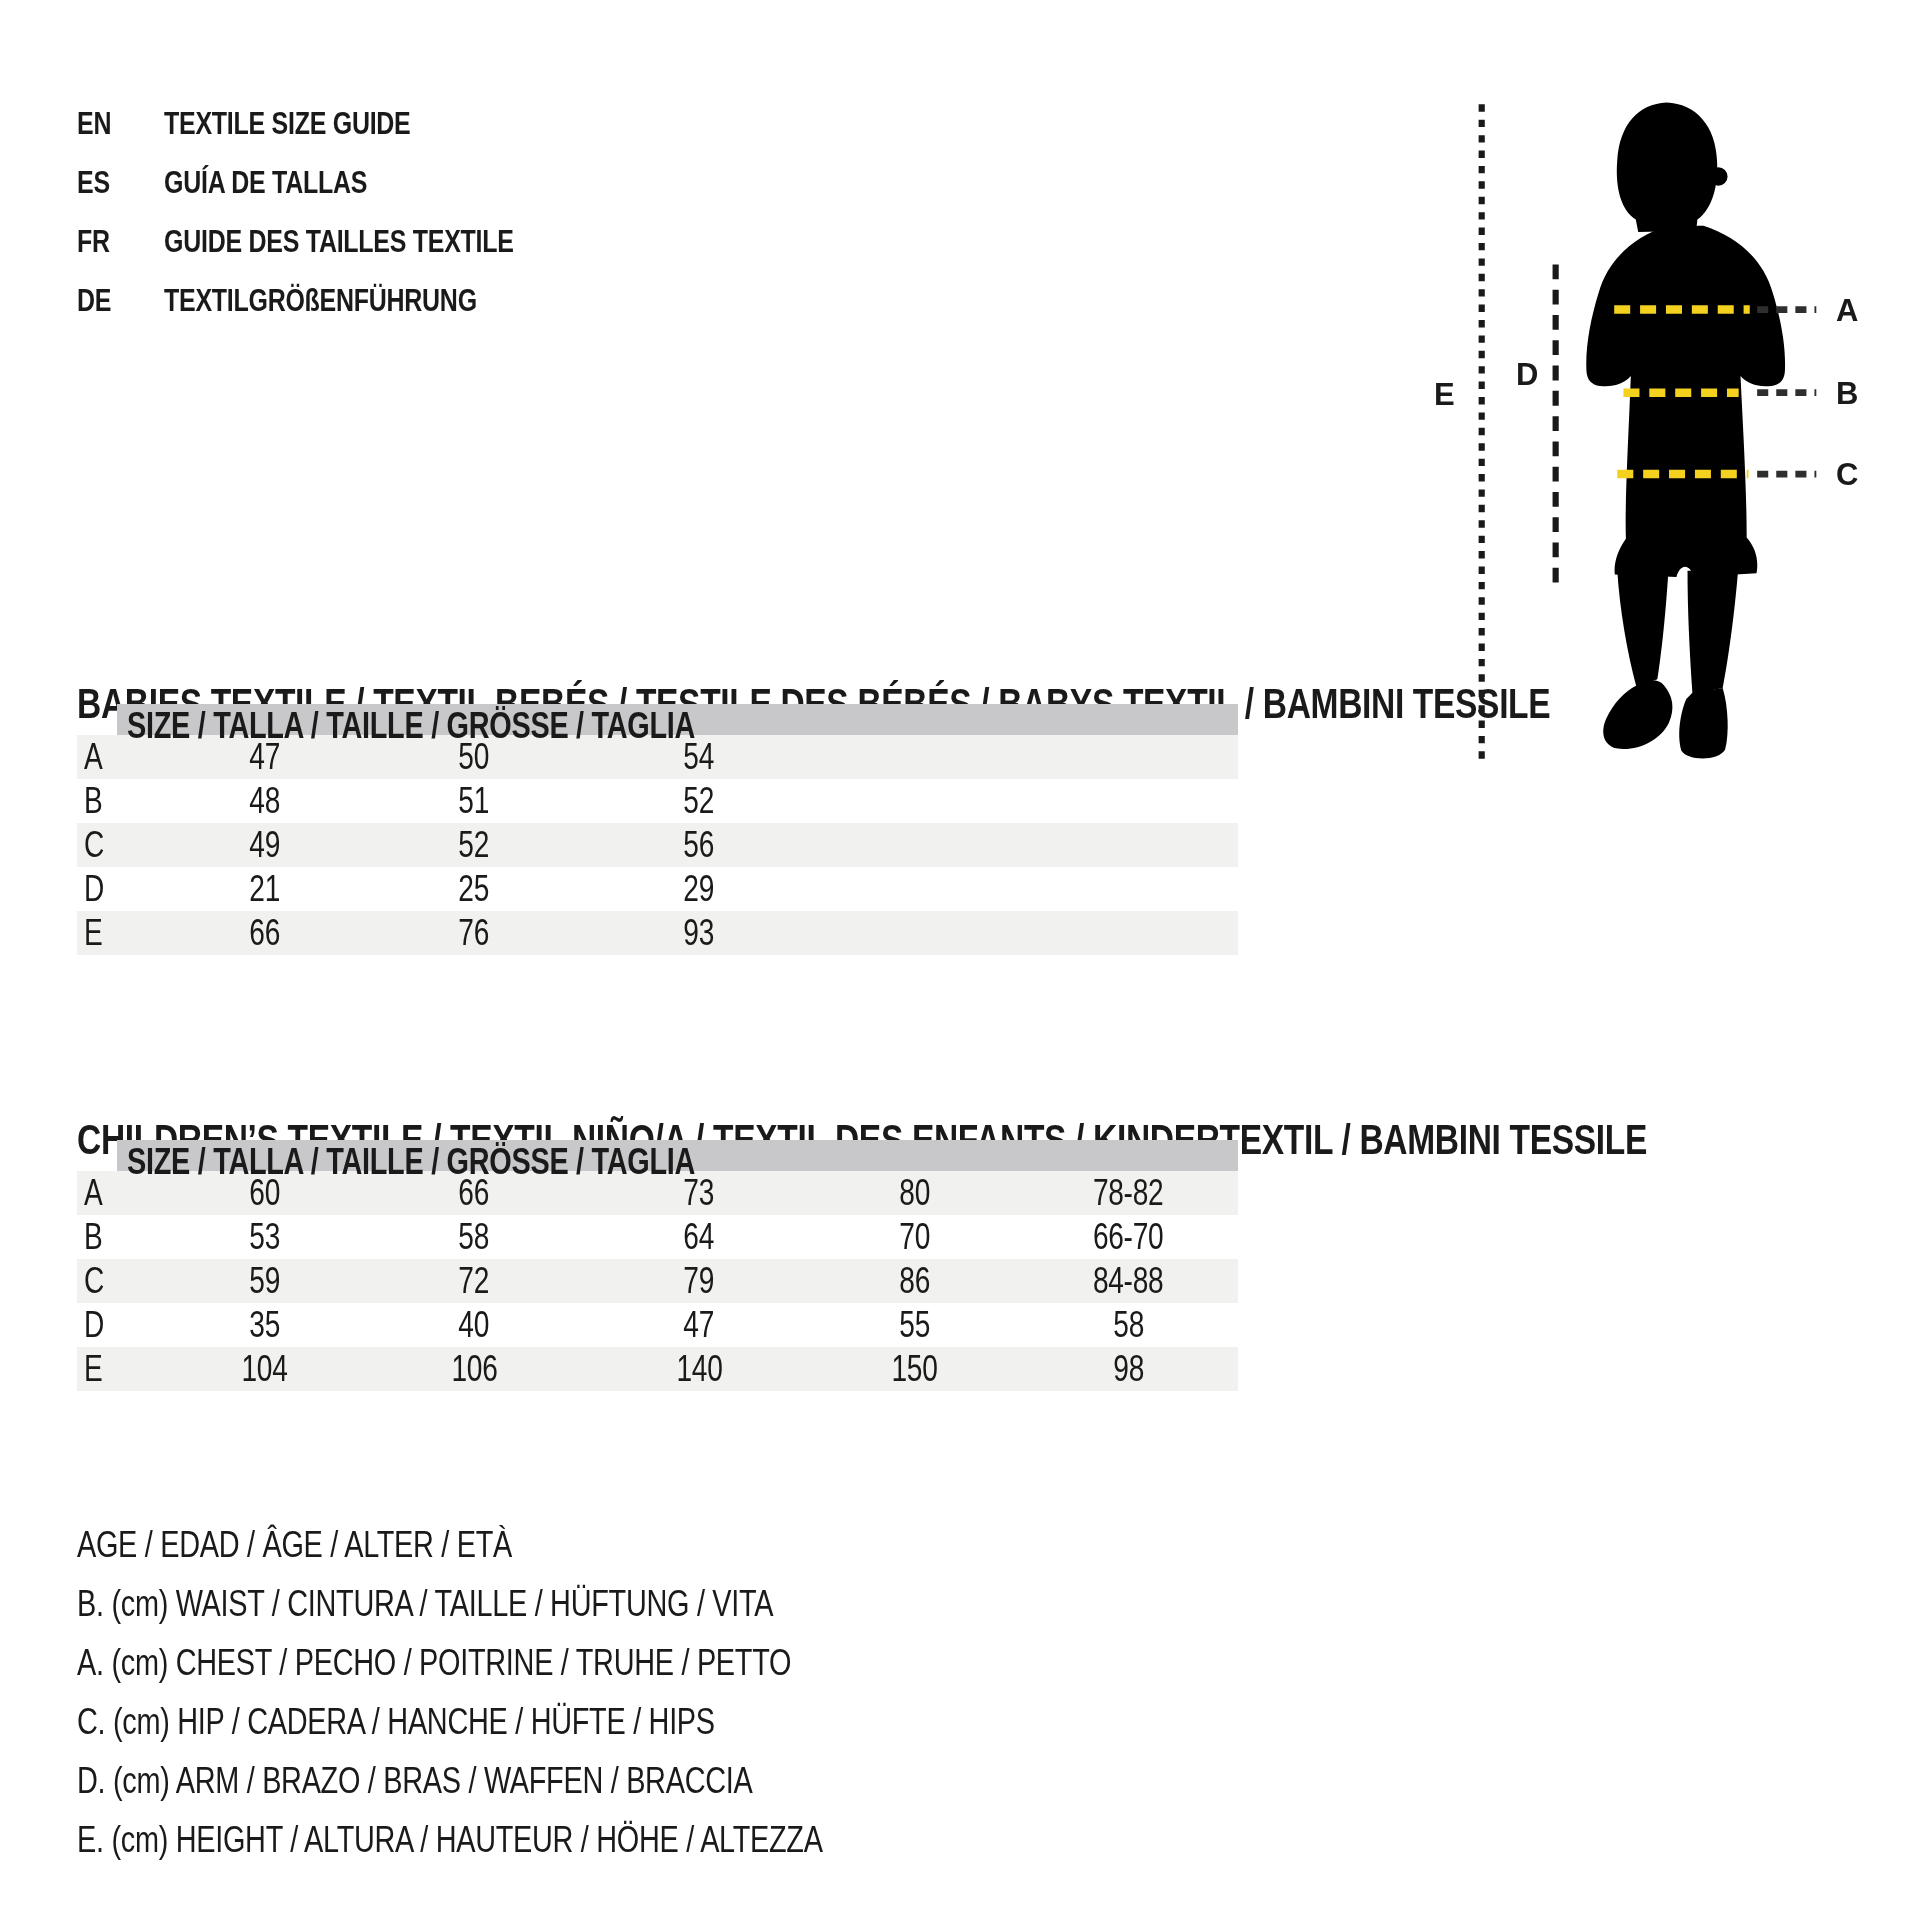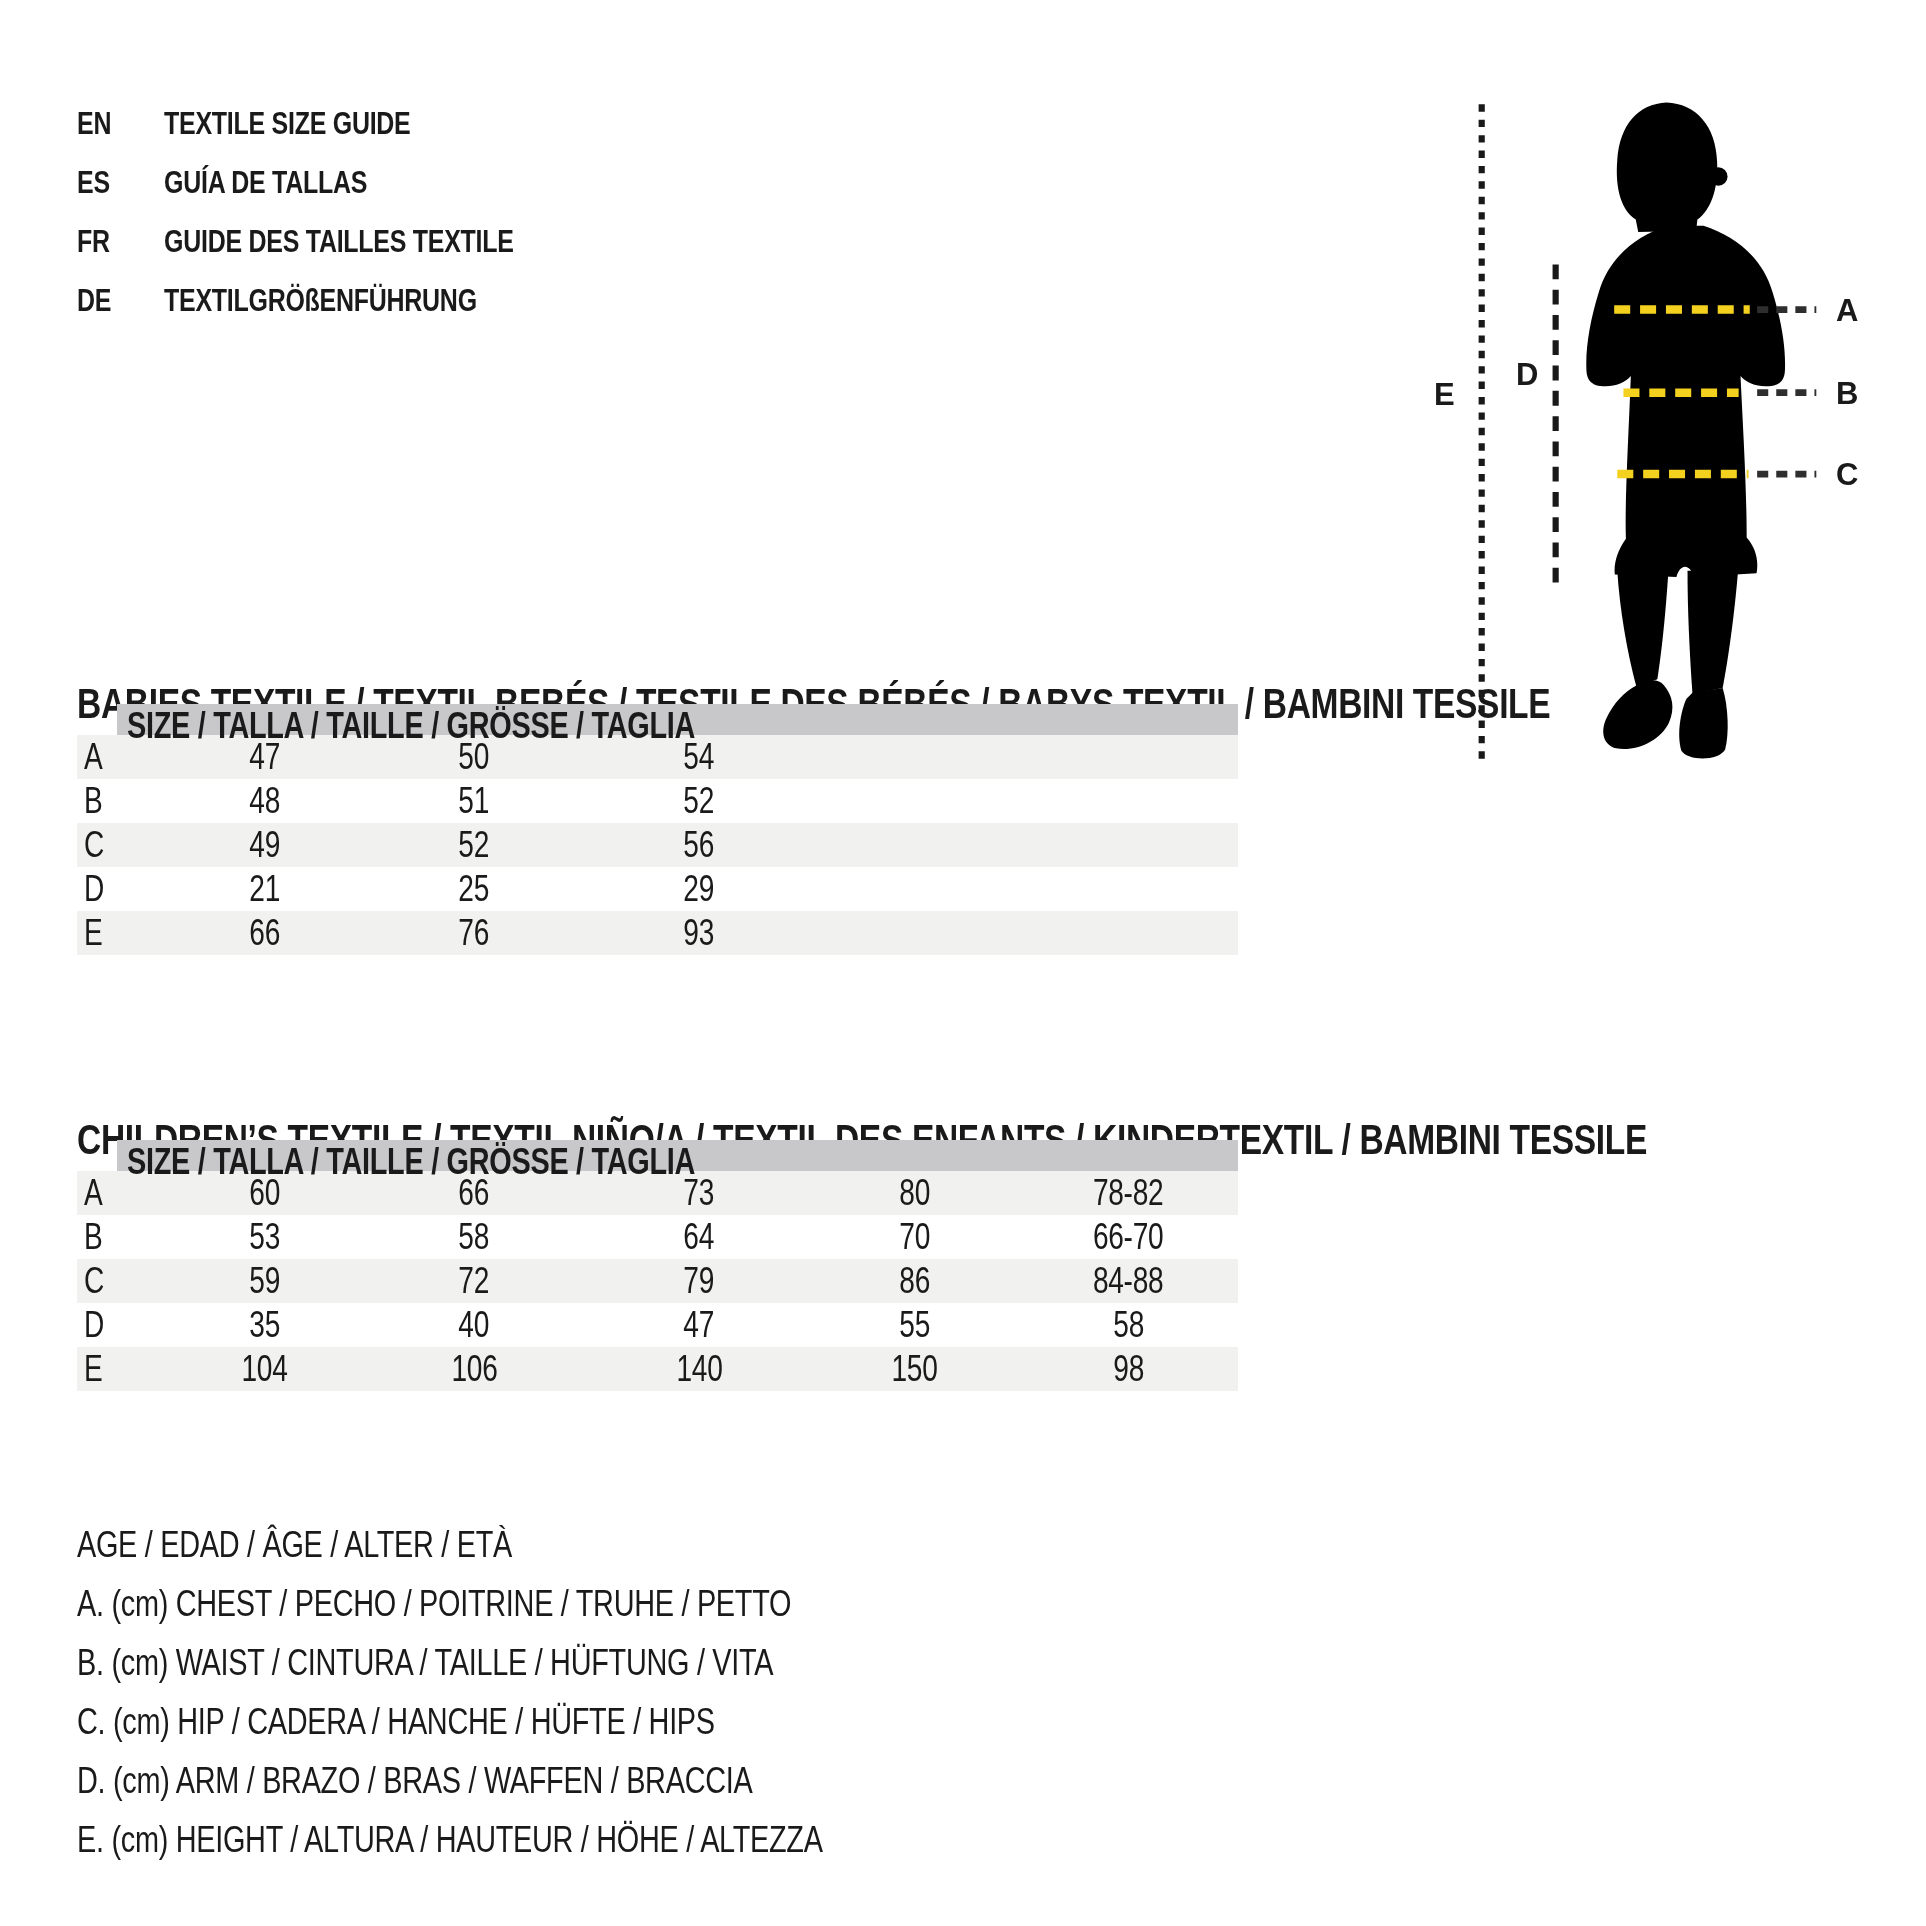--- a/index.html
+++ b/index.html
@@ -186,19 +186,19 @@
     <span class="cell"><span class="cond center">104</span></span>
     <span class="cell"><span class="cond center">106</span></span>
     <span class="cell"><span class="cond center">140</span></span>
     <span class="cell"><span class="cond center">150</span></span>
     <span class="cell"><span class="cond center">98</span></span>
   </div>
 </div>
 
 <section class="legend">
   <div class="legend-line"><span class="cond">AGE / EDAD / ÂGE / ALTER / ETÀ</span></div>
+  <div class="legend-line"><span class="cond">B. (cm) WAIST / CINTURA / TAILLE / HÜFTUNG / VITA</span></div>
   <div class="legend-line"><span class="cond">A. (cm) CHEST / PECHO / POITRINE / TRUHE / PETTO</span></div>
-  <div class="legend-line"><span class="cond">B. (cm) WAIST / CINTURA / TAILLE / HÜFTUNG / VITA</span></div>
   <div class="legend-line"><span class="cond">C. (cm) HIP / CADERA / HANCHE / HÜFTE / HIPS</span></div>
   <div class="legend-line"><span class="cond">D. (cm) ARM / BRAZO / BRAS / WAFFEN / BRACCIA</span></div>
   <div class="legend-line"><span class="cond">E. (cm) HEIGHT / ALTURA / HAUTEUR / HÖHE / ALTEZZA</span></div>
 </section>
 
 
 </body></html>

